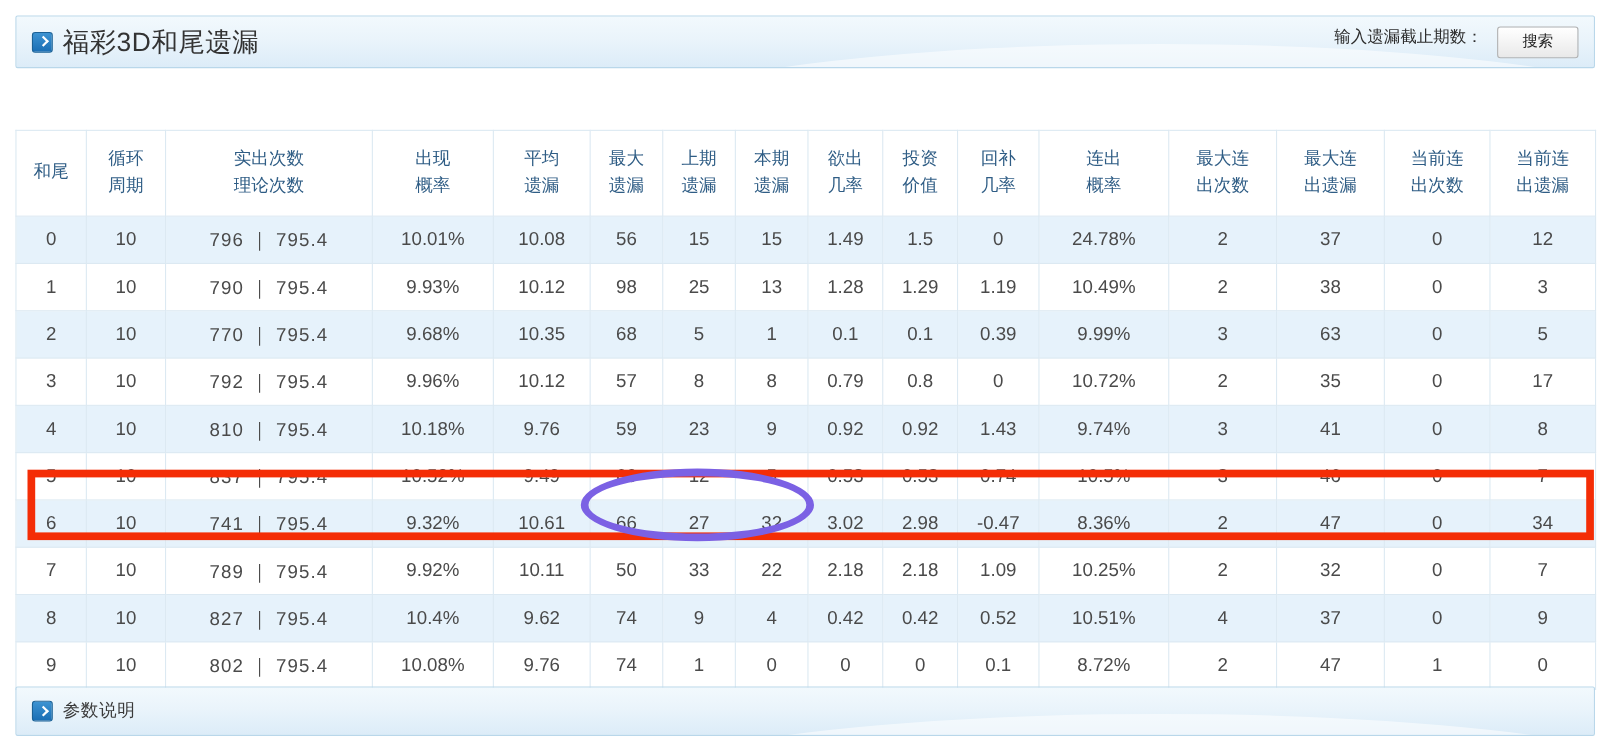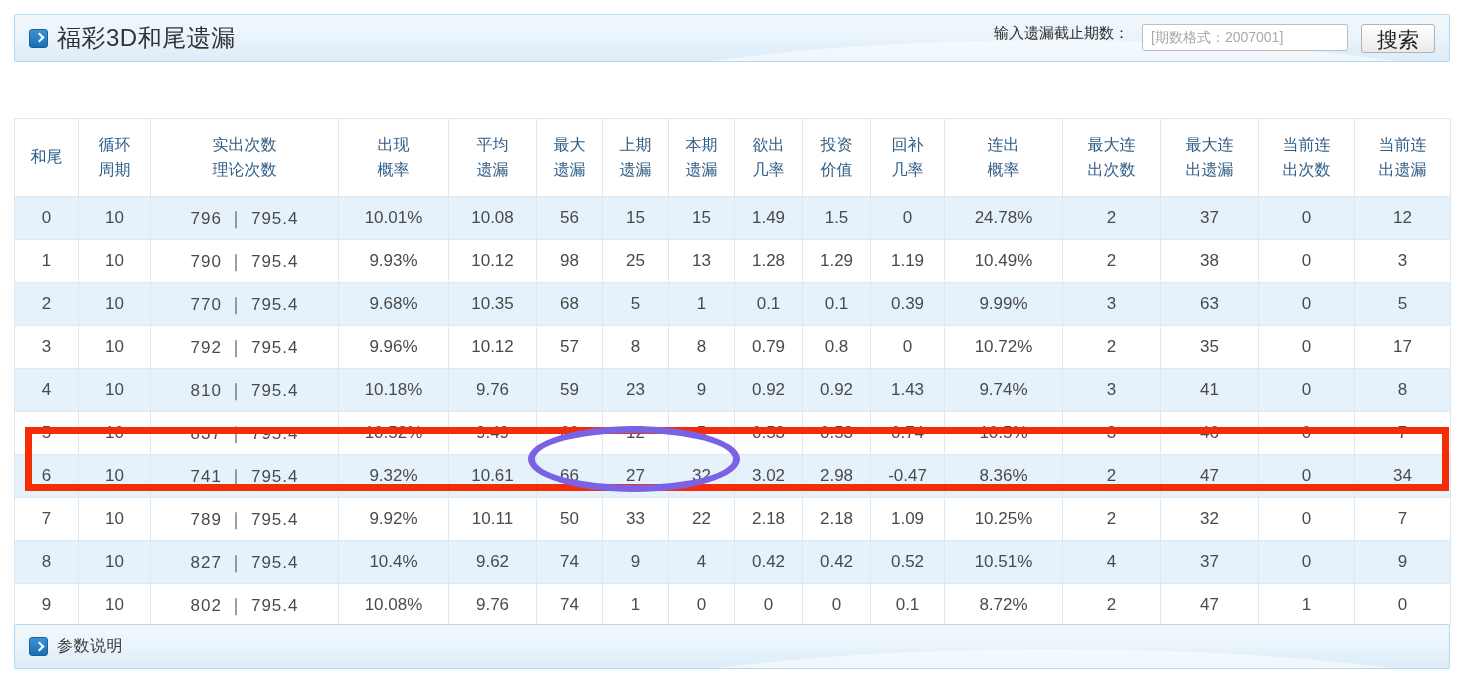--- a/index.html
+++ b/index.html
@@ -111,21 +111,21 @@
     padding: 0 8px;
     font-family: "Liberation Sans", sans-serif;
   }
   .search-input::placeholder { color: #a9a9a9; }
   .search-button {
     width: 74px;
     height: 29px;
     border: 1px solid #b2b2b2;
     border-radius: 3px;
     background: linear-gradient(to bottom, #ffffff 0%, #f3f3f3 55%, #e9e9e9 100%);
-    font-size: 21px;
+    font-size: 14px;
     color: #222;
     cursor: pointer;
     font-family: "Liberation Sans", sans-serif;
   }
 
   
   .table-wrap {
     position: absolute;
     left: 14px;
     top: 84px;
@@ -196,21 +196,20 @@
 
 <div id="root">
 
   <div class="panel-bar bar-head">
     <div class="bar-inner">
       <span class="arrow-icon"></span>
       <span class="bar-title">福彩3D和尾遗漏</span>
 
       <div class="search-area">
         <span class="search-label">输入遗漏截止期数：</span>
-        <input class="search-input" type="text" placeholder="[期数格式：2007001]" style="">
         <button class="search-button">搜索</button>
       </div>
     </div>
   </div>
 
   <div class="table-wrap">
     <table class="grid">
       <colgroup>
         <col style="width:64px">
           <col style="width:72px">

